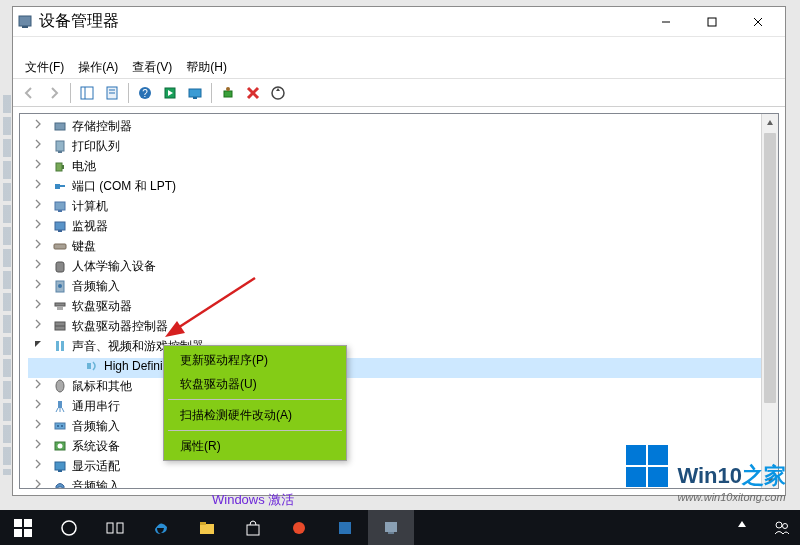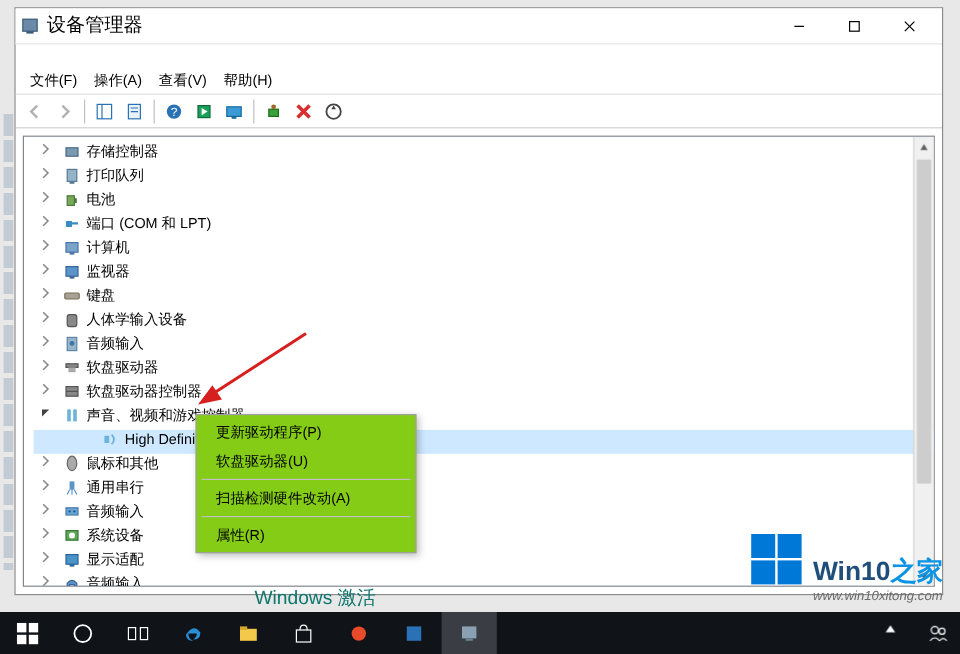--- a/index.html
+++ b/index.html
@@ -63,21 +63,21 @@
 
   
   .watermark { position:absolute; right:14px; bottom:42px; display:flex; align-items:center; gap:8px; z-index:50; }
   .wm-logo { width:44px; height:44px; display:flex; flex-wrap:wrap; }
   .wm-logo div { width:20px; height:20px; margin:1px; background:#0078d7; }
   .wm-text { display:flex; flex-direction:column; color:#2a5b8e; }
   .wm-text .t1 { font-size:22px; font-weight:700; color:#1f4e7a;margin-top:32px;}
   .wm-text .t1 em { font-style:normal; color:#0a94e3; }
   .wm-text .t2 { font-size:11px; color:#6b6b6b;font-style:italic; }
 
-  .activation { position:absolute; left:212px; bottom:36px; font-size:16px; color:#0f766e; }
+  .activation { position:absolute; left:212px; bottom:36px; font-size:13px; color:#6d28d9; }
 </style>
 </head>
 <body>
 
 <div class="frame">
   <div class="win">
 
     <div class="titlebar">
       <div class="titlebar-left">
         <span class="win-ico">

